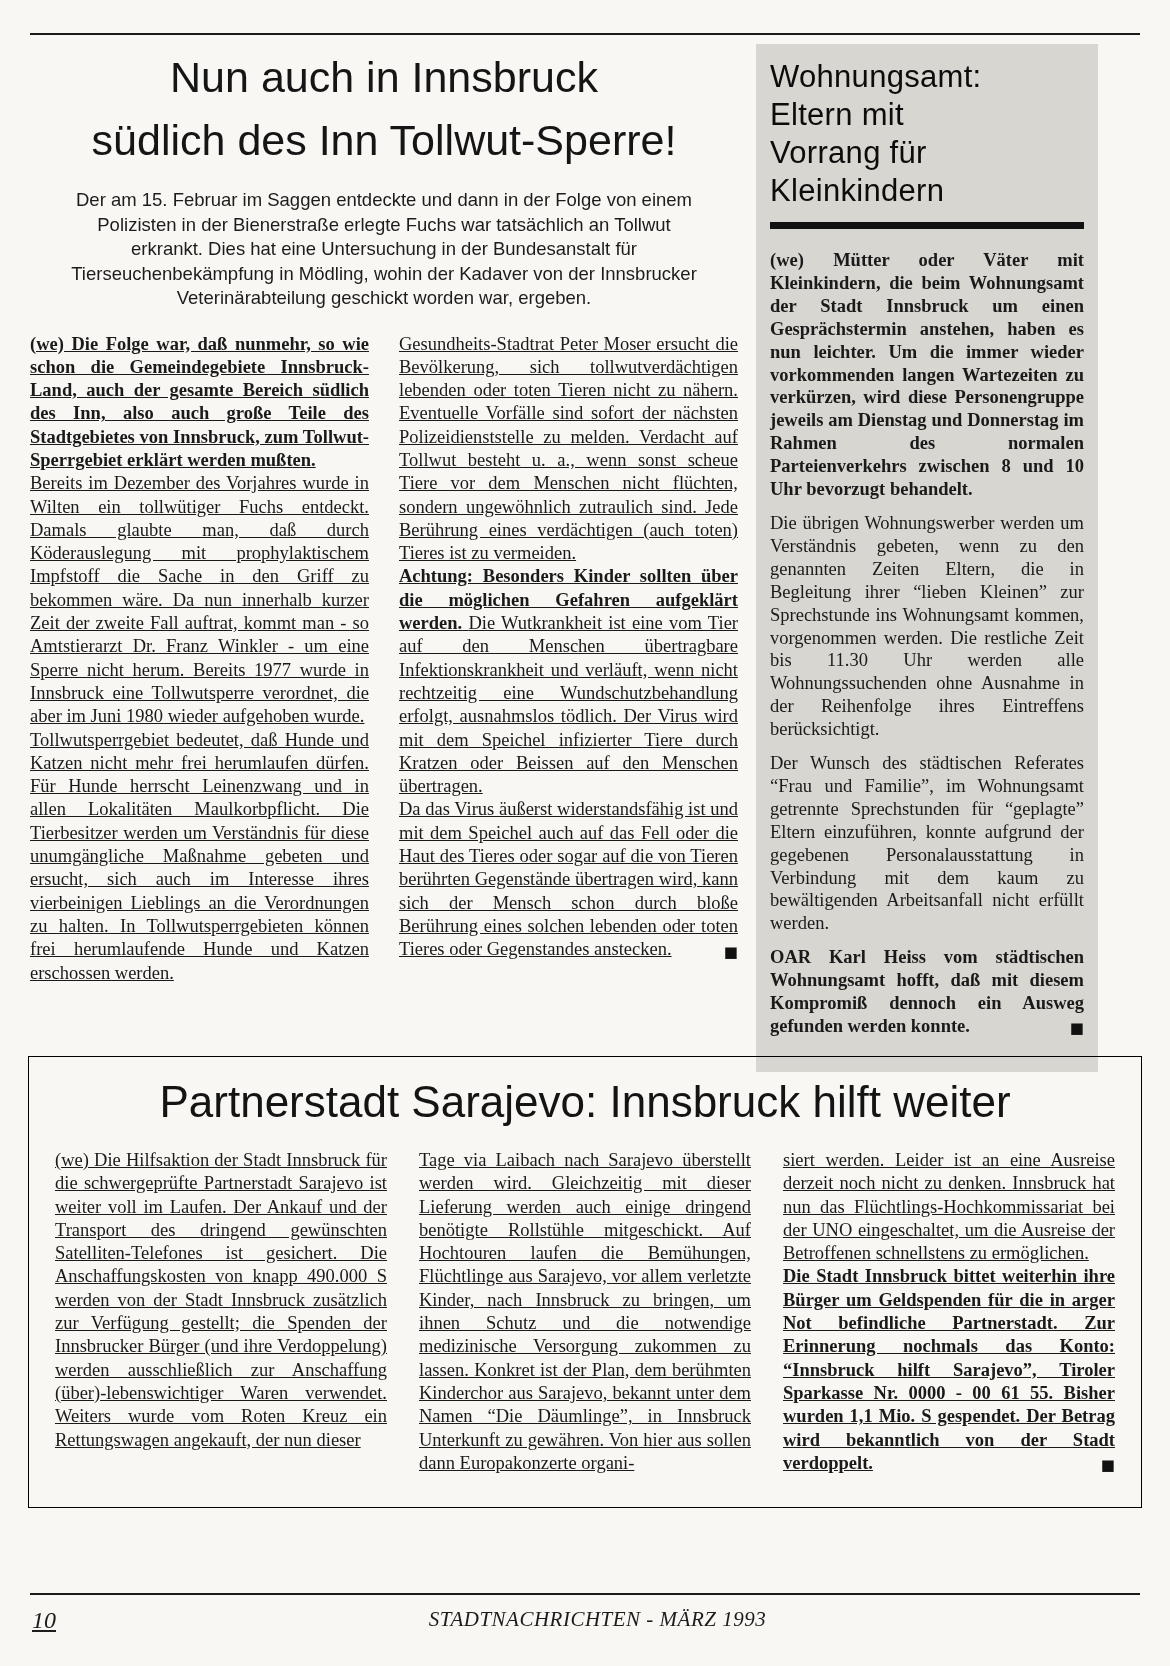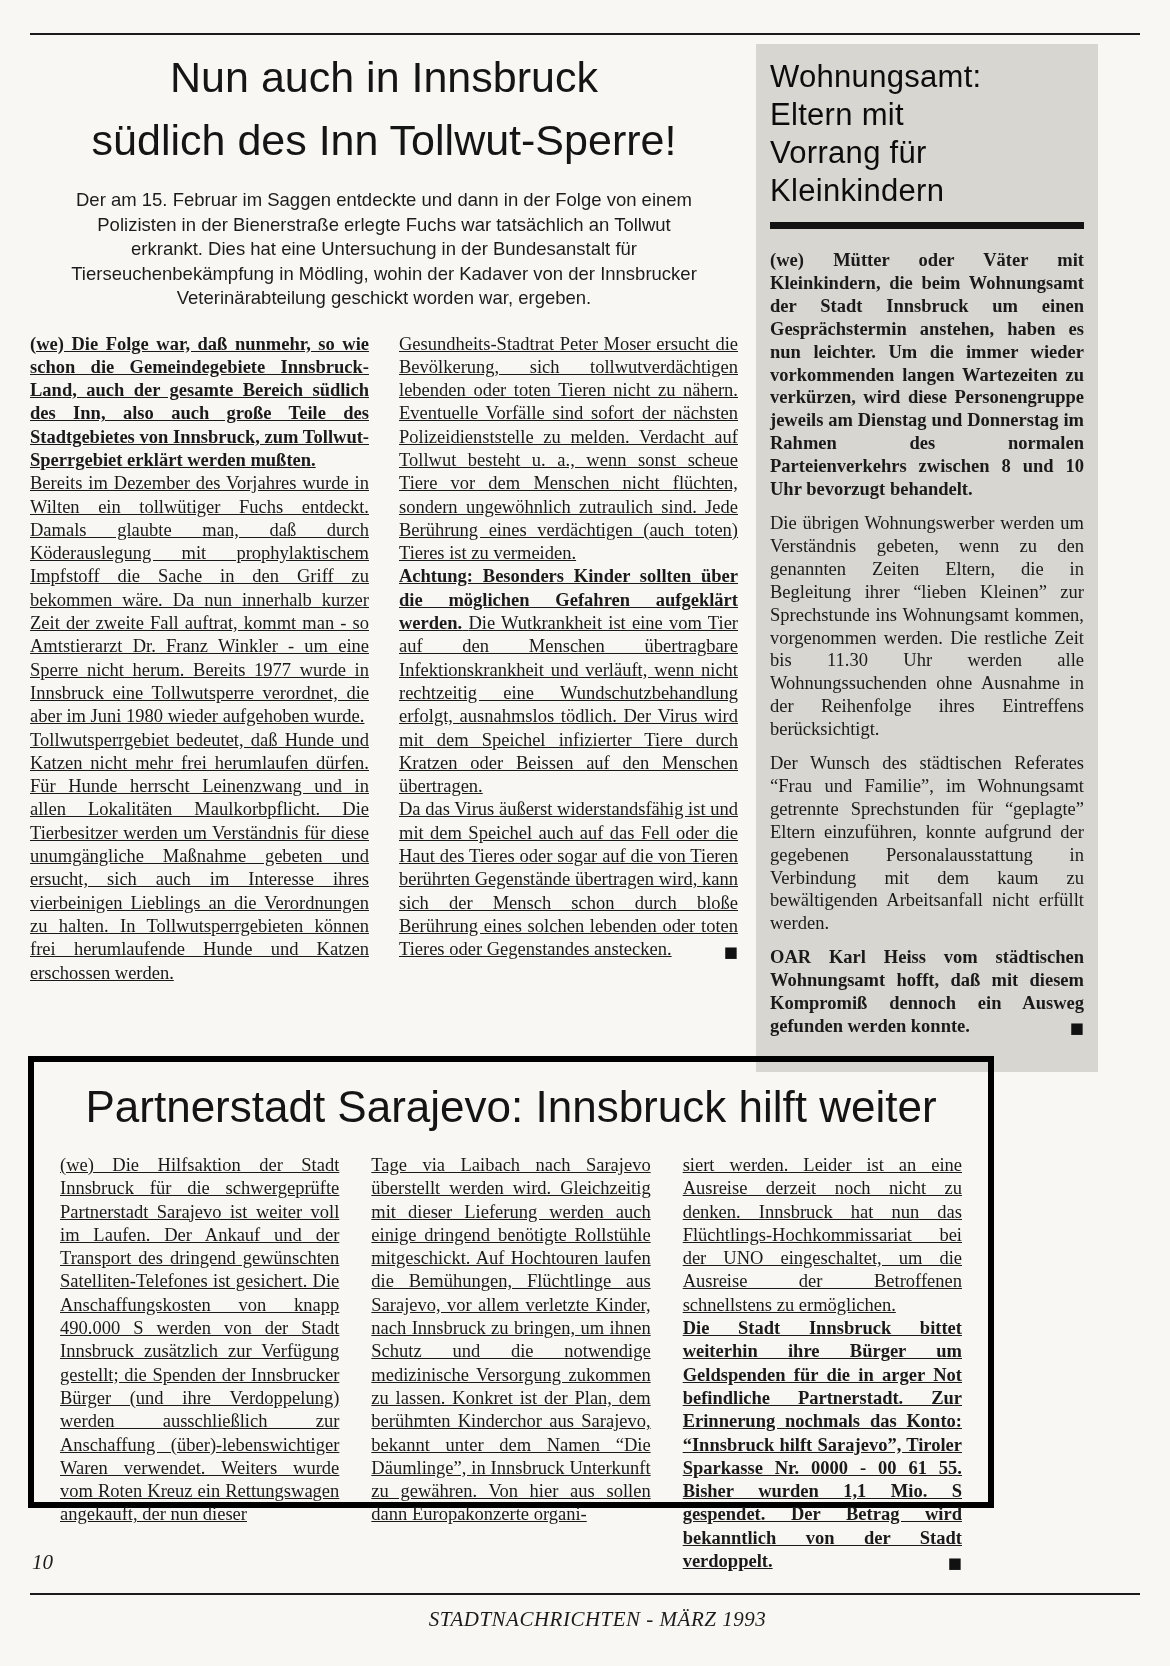--- a/index.html
+++ b/index.html
@@ -75,22 +75,22 @@
     margin:0 0 11px;
     font-size:18.5px; line-height:22.9px;
     text-align:justify;
     hyphens:auto; -webkit-hyphens:auto;
   }
   .sidebar p:last-child { margin-bottom:16px; }
 
   
   .bottom-box {
     position:absolute; left:28px; top:1056px;
-    width:966px; height:452px;
-    border:6px solid #000000;
+    width:1114px; height:452px;
+    border:1px solid #000000;
     box-sizing:border-box;
     padding:14px 26px 0;
     background:transparent;
   }
   .bottom-headline {
     margin:4px 0 0;
     font-family:"Liberation Sans", sans-serif;
     font-weight:400;
     font-size:44px; line-height:54px;
     text-align:center; color:#141414;
@@ -99,22 +99,22 @@
   .cols3 .col { flex:1 1 0; min-width:0; }
   .cols3 p {
     margin:0;
     font-size:18.5px; line-height:23.3px;
     text-align:justify;
     hyphens:auto; -webkit-hyphens:auto;
   }
 
   
   .page-num {
-    position:absolute; left:32px; top:1550px;
-    font-style:italic; font-size:21px; color:#1c1c1c;
+    position:absolute; left:32px; top:1607px;
+    font-style:italic; font-size:24px; color:#1c1c1c;text-decoration:underline;
   }
   .journal {
     position:absolute; left:1px; right:0; top:1607px;
     text-align:center;
     font-style:italic; font-size:21px; letter-spacing:0.5px; color:#1c1c1c;
   }
 </style>
 </head>
 <body>
 

